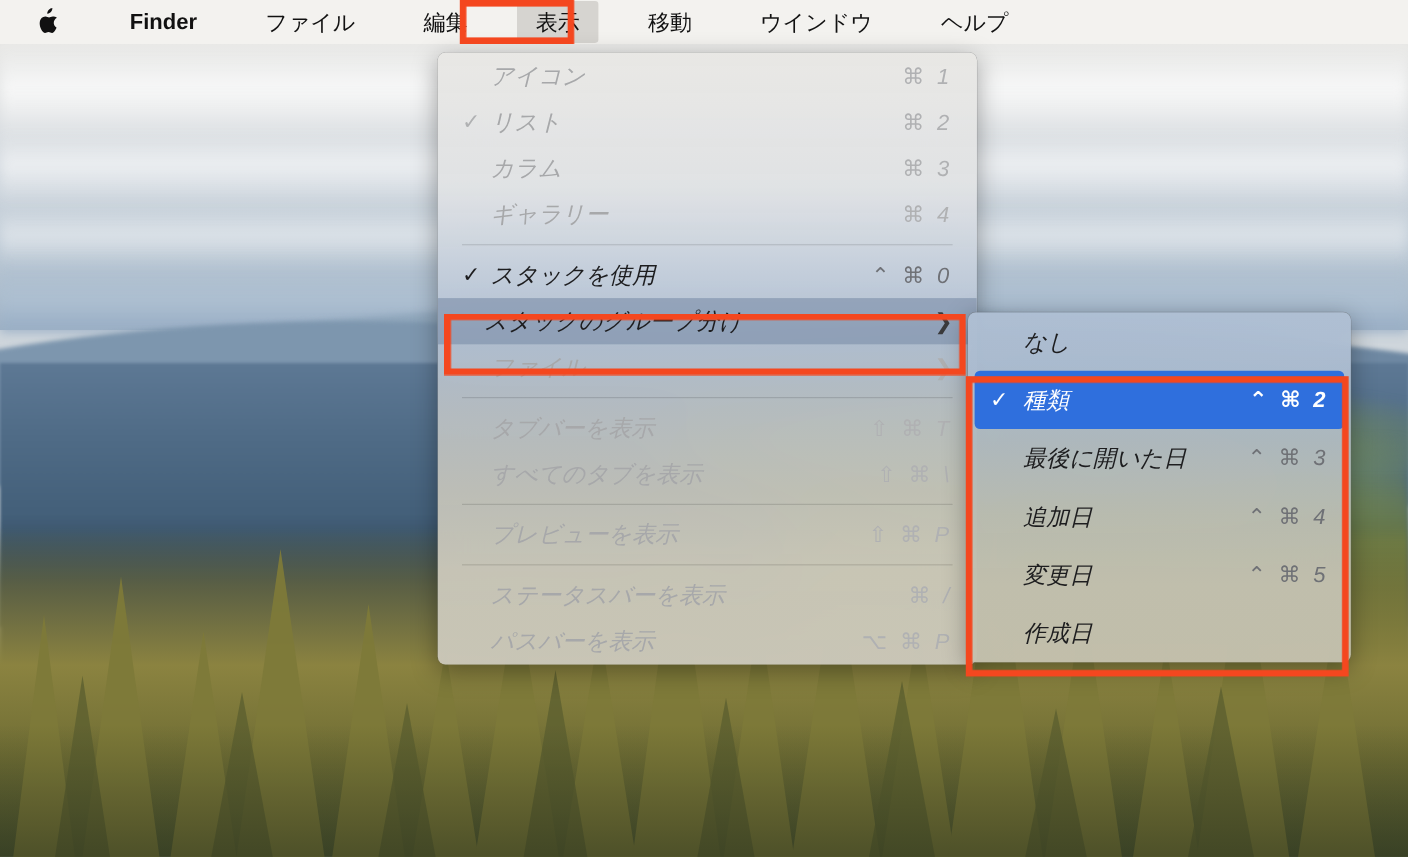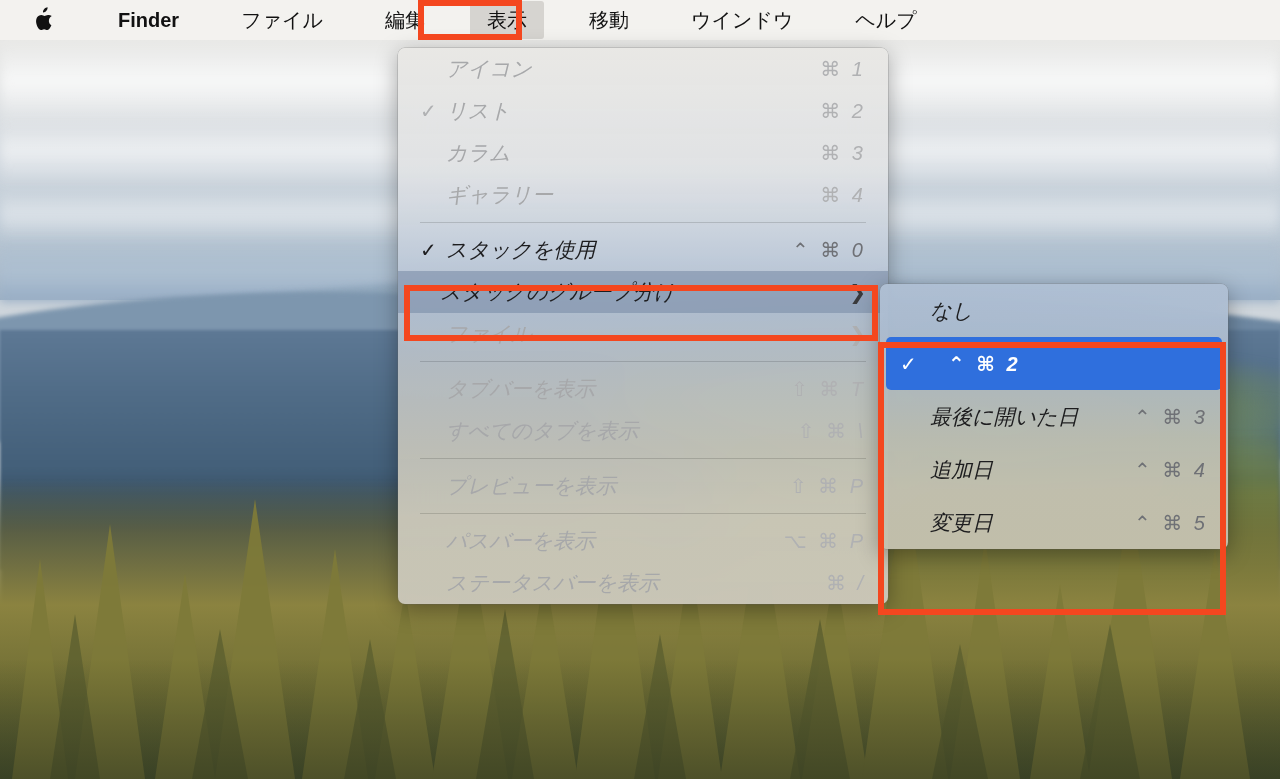--- a/index.html
+++ b/index.html
@@ -283,41 +283,42 @@
     <span class="tick"></span>
     <span class="label">プレビューを表示</span>
     <span class="key">⇧ ⌘ P</span>
   </div>
 
   <div class="sep"></div>
 
 
   <div class="mi dim">
     <span class="tick"></span>
+    <span class="label">ステータスバーを表示</span>
+    <span class="key">⌘ /</span>
+  </div>
+
+  <div class="mi dim">
+    <span class="tick"></span>
     <span class="label">パスバーを表示</span>
     <span class="key">⌥ ⌘ P</span>
   </div>
-
-  <div class="mi dim">
-    <span class="tick"></span>
-    <span class="label">ステータスバーを表示</span>
-    <span class="key">⌘ /</span>
-  </div>
 </div>
 
 <div id="submenu" class="menu-panel">
 
   <div class="mi">
     <span class="tick"></span>
     <span class="label">なし</span>
     <span class="key"></span>
   </div>
 
   <div class="mi hl">
     <span class="tick">✓</span>
+    <span class="label">種類</span>
     <span class="key">⌃ ⌘ 2</span>
   </div>
 
   <div class="mi">
     <span class="tick"></span>
     <span class="label">最後に開いた日</span>
     <span class="key">⌃ ⌘ 3</span>
   </div>
 
   <div class="mi">
@@ -325,18 +326,23 @@
     <span class="label">追加日</span>
     <span class="key">⌃ ⌘ 4</span>
   </div>
 
   <div class="mi">
     <span class="tick"></span>
     <span class="label">変更日</span>
     <span class="key">⌃ ⌘ 5</span>
   </div>
 
+  <div class="mi">
+    <span class="tick"></span>
+    <span class="label">作成日</span>
+    <span class="key"></span>
+  </div>
 
 </div>
 
 <div class="redbox" id="redbox-view" style="border-color: rgb(244, 71, 31);"></div>
 <div class="redbox" id="redbox-group" style="border-color: rgb(244, 71, 31);"></div>
 <div class="redbox" id="redbox-sub" style="border-color: rgb(244, 71, 31);"></div>
 
 </body></html>

